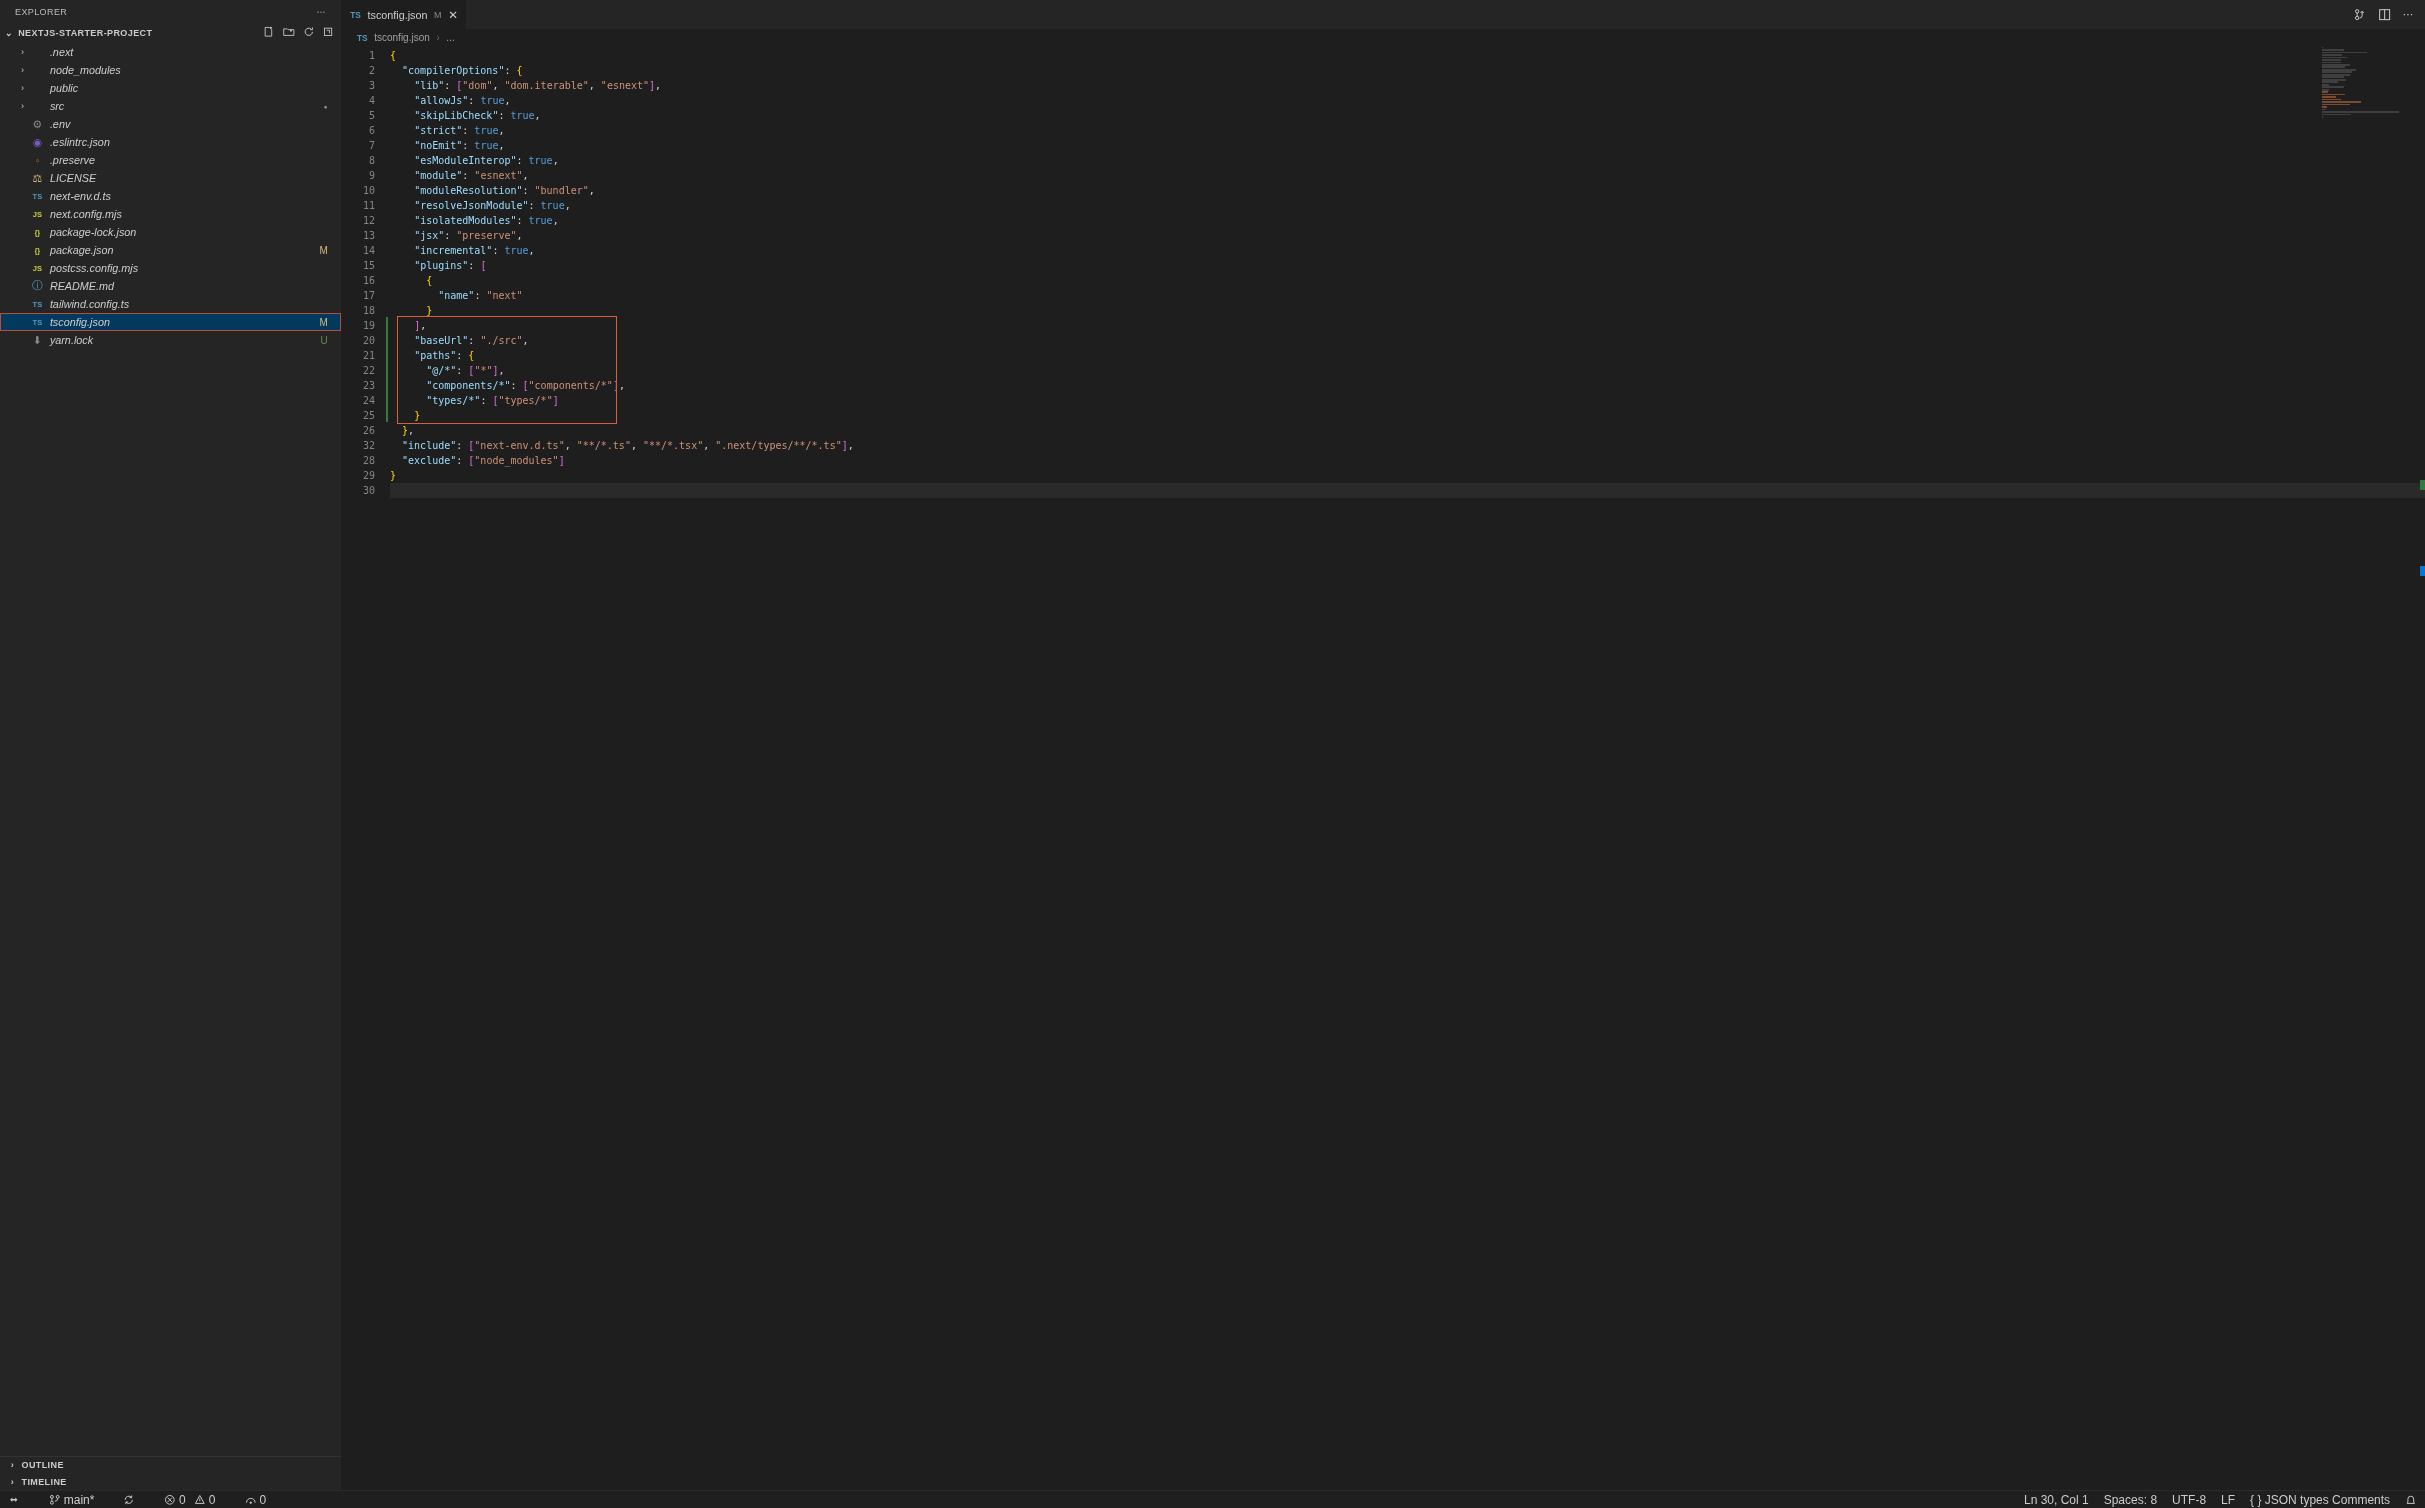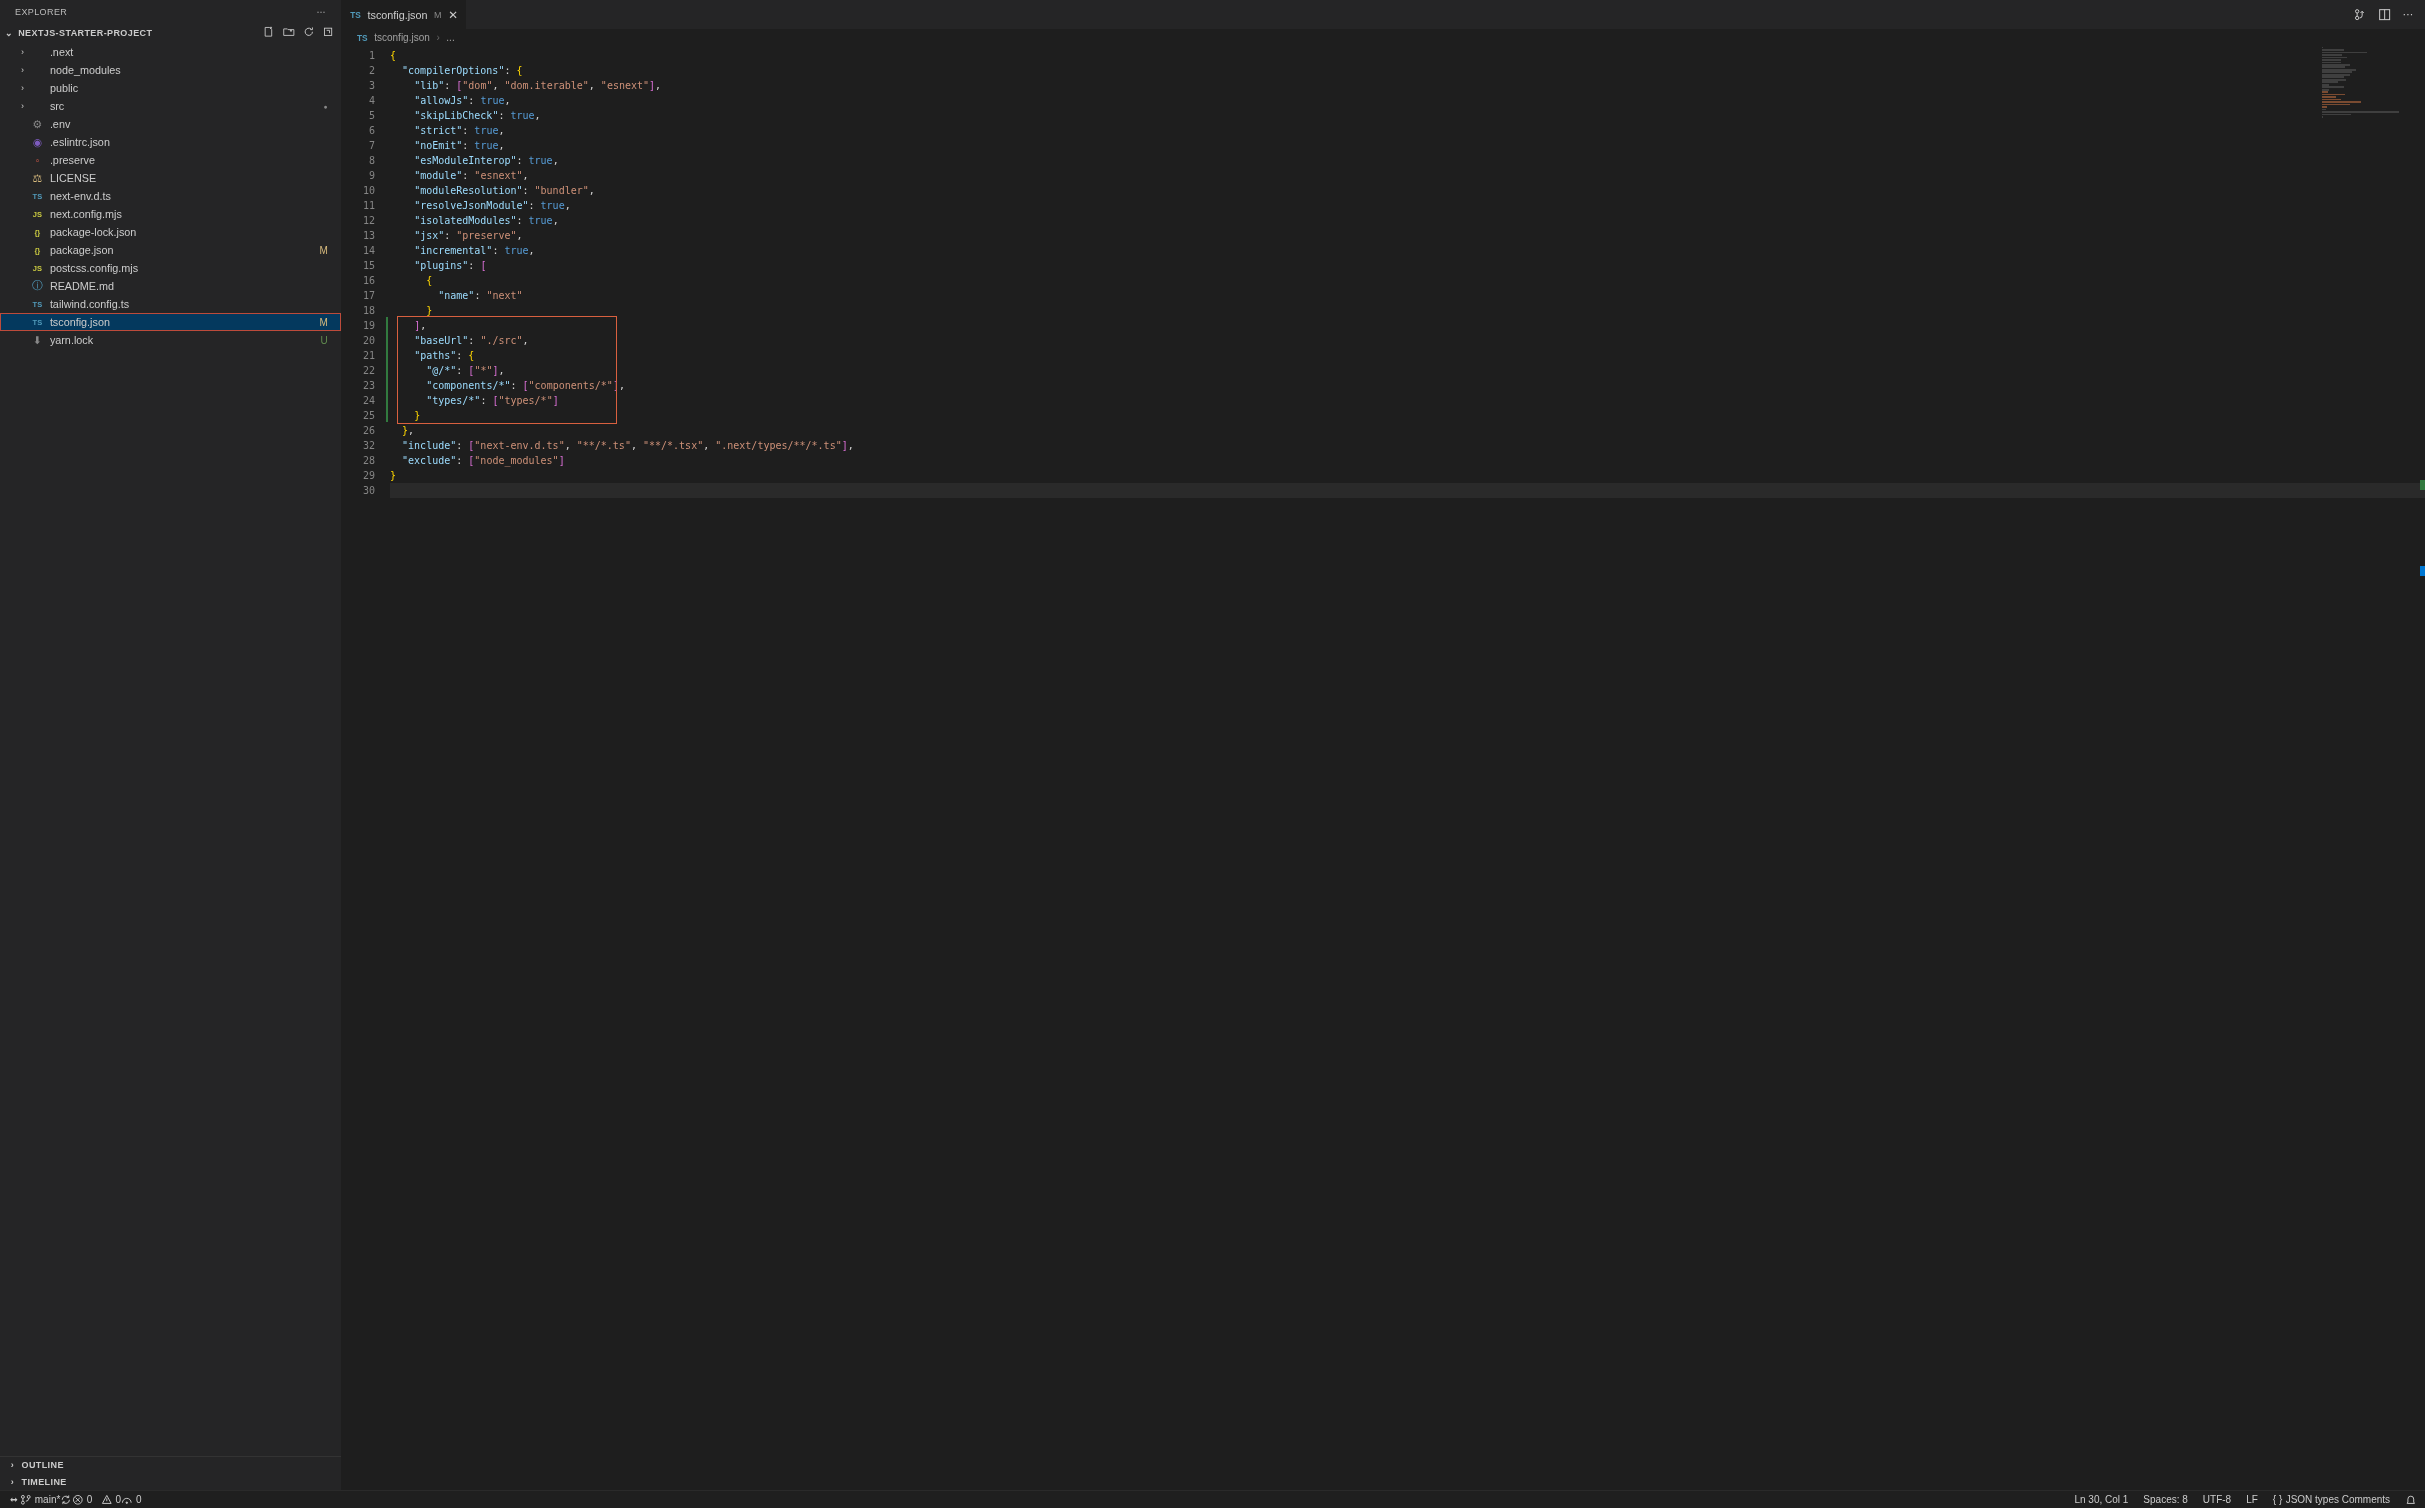--- a/index.html
+++ b/index.html
@@ -56,21 +56,21 @@
   height: 18px;
   position: relative;
 }
 .tree-item.selected {
   background: #04395e;
   outline: 1.7px solid #bd4b3b;
   outline-offset: -1.7px;
 }
 .tree-item .chev { margin-right: 1.7px; color: #cccccc; font-size: 9px; }
 .tree-item .icon { width: 15px; margin-right: 5px; display: inline-flex; justify-content: center; }
-.tree-item .label { flex: 1; color: #cccccc; }
+.tree-item .label { flex: 1; color: #cccccc; font-style: italic; }
 .tree-item .badge { margin-right: 6.6px; font-size: 10px; }
 .badge.M { color: #d7ba7d; }
 .badge.U { color: #608b4e; }
 .badge.dot { color: #888; font-size: 6.6px; }
 .sidebar-bottom { border-top: 0.8px solid #333; }
 .sidebar-section {
   display: flex;
   align-items: center;
   gap: 3.3px;
   padding: 3.3px 6.6px;
@@ -155,24 +155,24 @@
   pointer-events: none;
 }
 .minimap-line { height: 1.7px; margin-bottom: 0.8px; background: #555; }
 .scroll-indicator { position: absolute; right: 0; top: 0; width: 11.6px; height: 100%; }
 .scroll-mark { position: absolute; right: 0; width: 5px; height: 10px; }
 .statusbar {
   height: 18px;
   background: #1f1f1f;
   display: flex;
   align-items: center;
-  font-size: 10px;
+  font-size: 12px;
   color: #cccccc;
   padding: 0 8.3px;
-  gap: 0;
+  gap: 29px;
   border-top: 0.8px solid #2a2a2a;
   text-align: center;
 }
 .statusbar .right { margin-left: auto; display: flex; gap: 15px; align-items: center; }
 .statusbar span { cursor: pointer; display: inline-flex; align-items: center; gap: 3.3px; }
 .icon-sm { width: 11.6px; height: 11.6px; display: inline-block; }
 svg { display: block; }
 </style>
 </head>
 <body>

